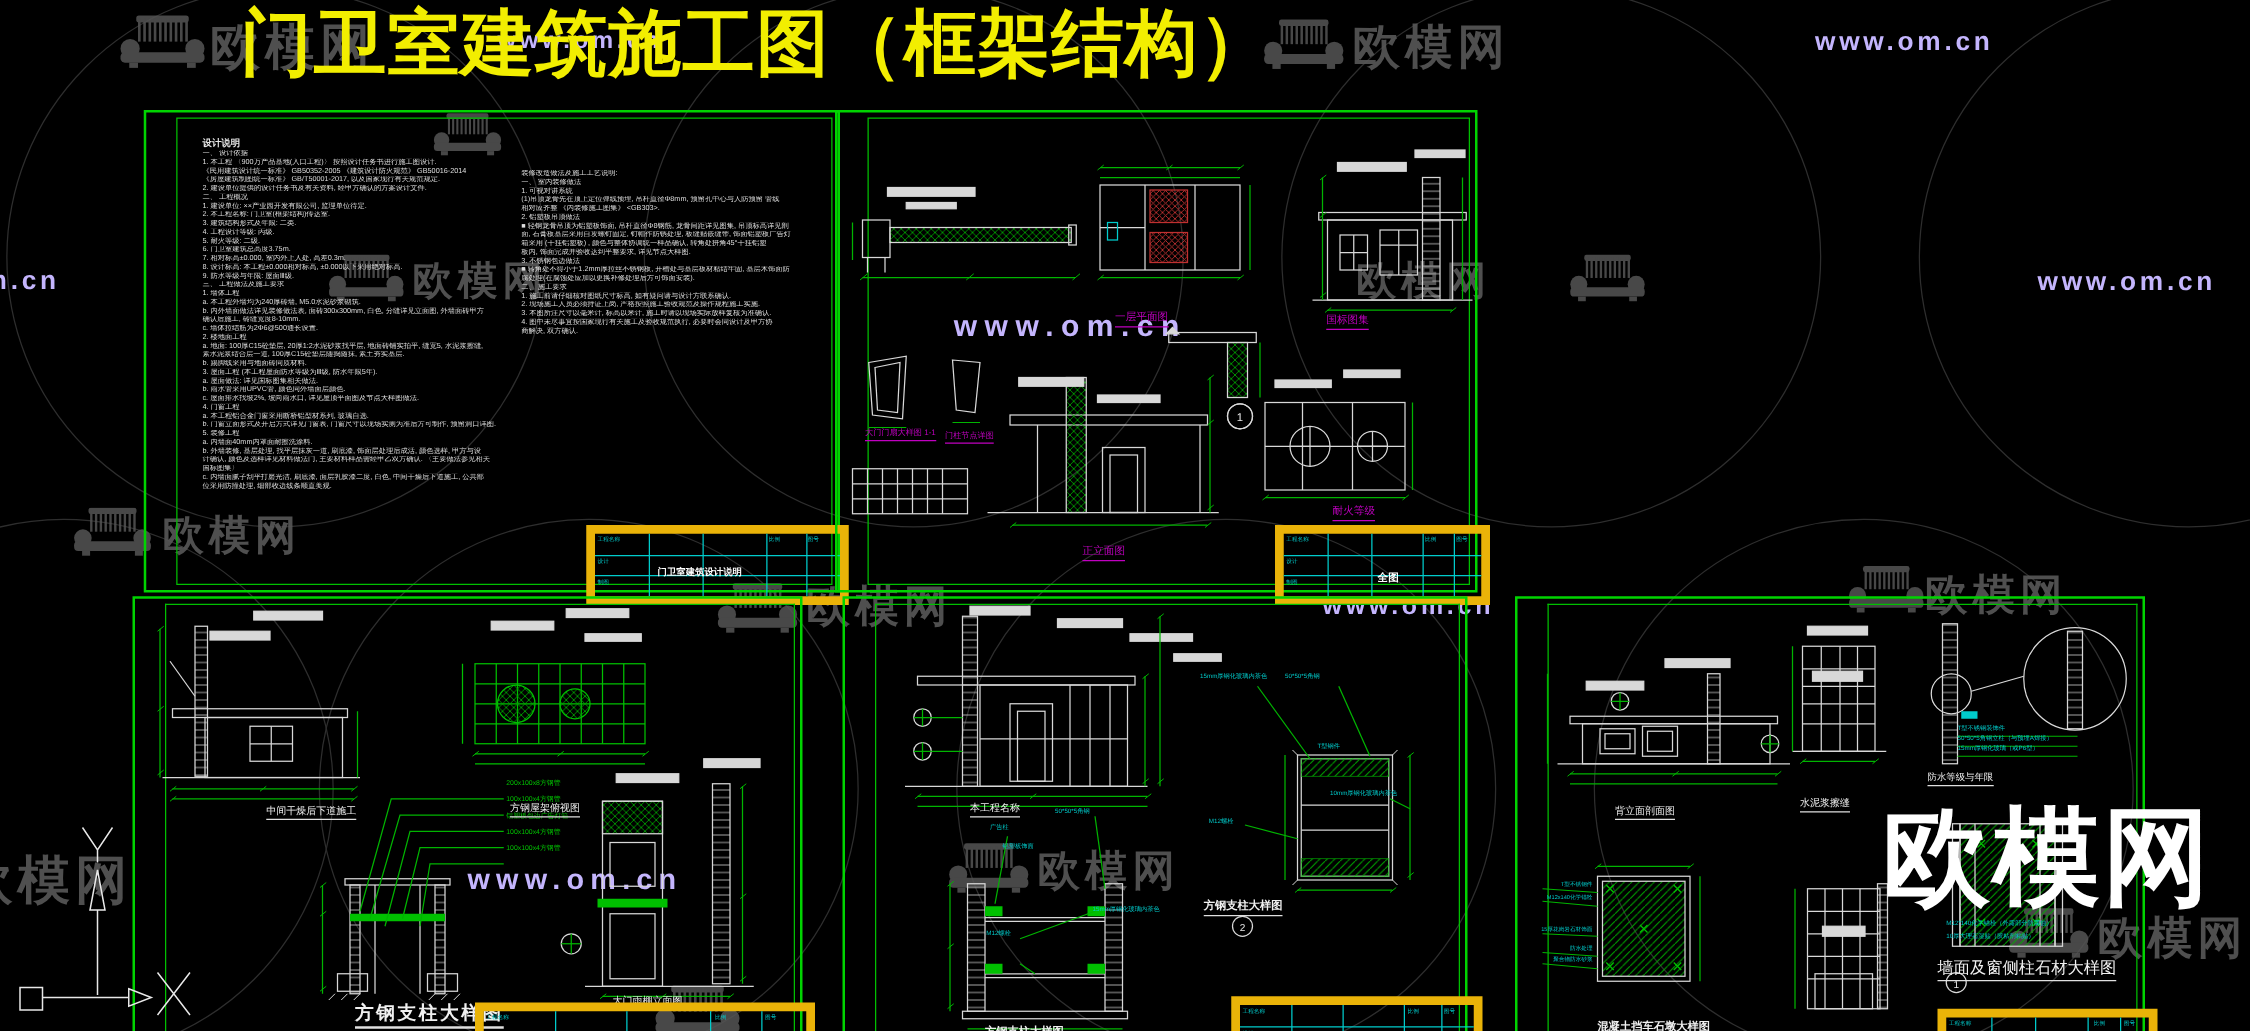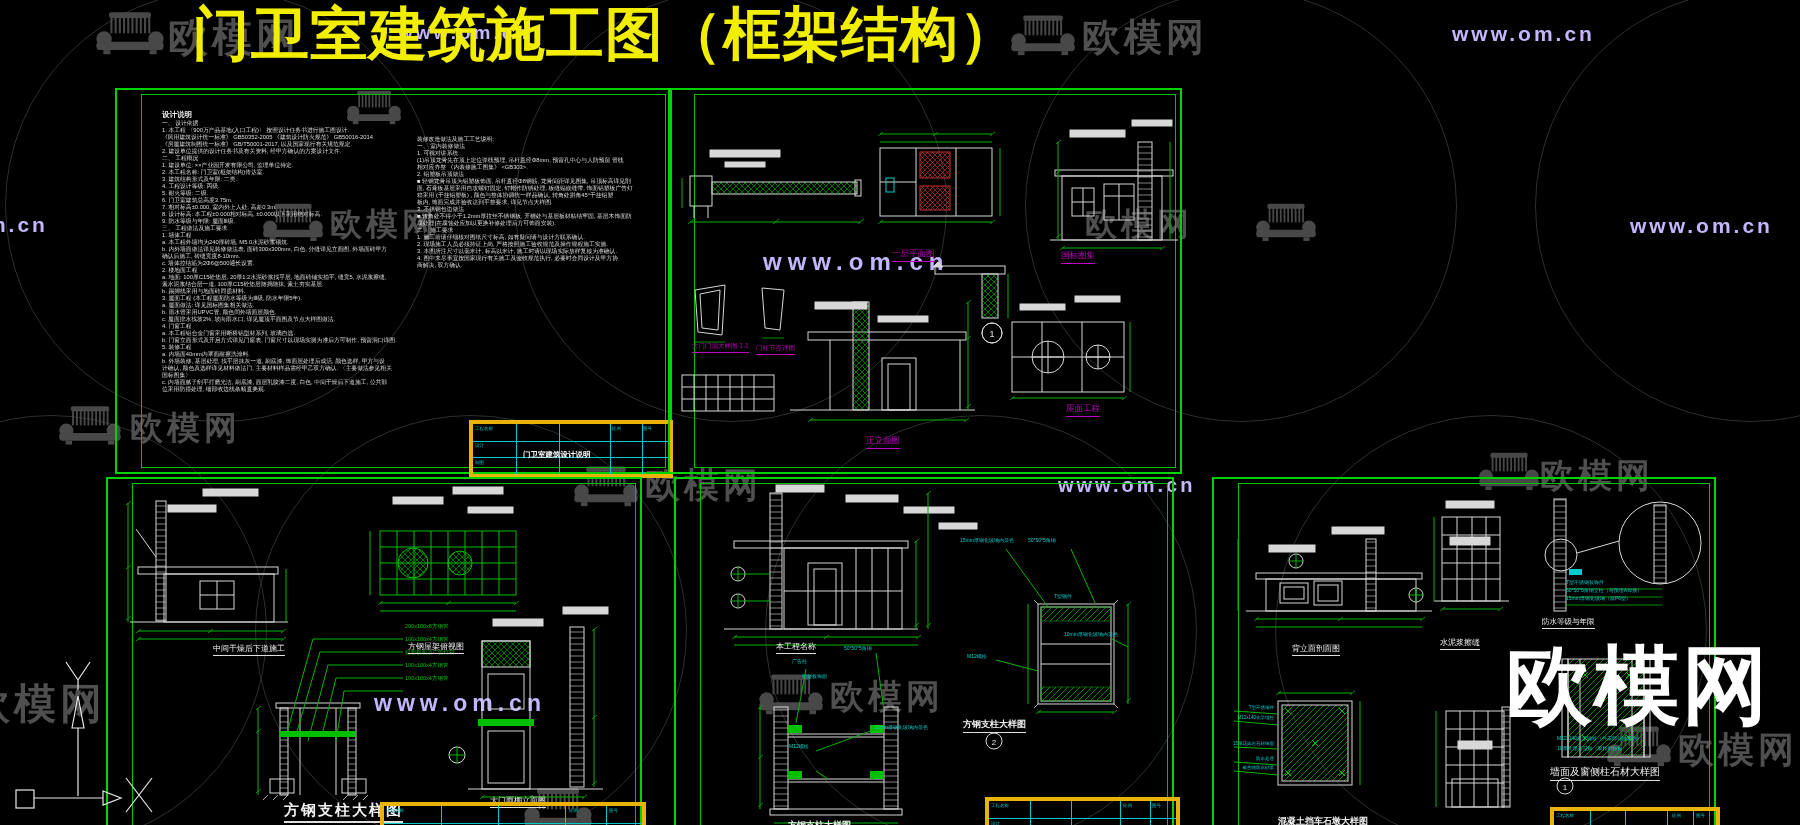--- a/index.html
+++ b/index.html
@@ -21,21 +21,21 @@
   .lbl-mag{position:absolute;color:#c000c0;font-size:8.5px;white-space:nowrap;
            border-bottom:1px solid #c000c0;padding-bottom:1px;}
   .lbl-mag.sm{font-size:6.5px;}
   .lbl-w{position:absolute;color:#f0f0f0;font-size:8px;white-space:nowrap;
          border-bottom:1px solid #e0e0e0;padding-bottom:1px;}
   .lbl-w.big{font-size:15px;font-weight:bold;letter-spacing:2px;border-bottom:2px solid #e0e0e0;}
   .lbl-w.med{font-size:9px;font-weight:bold;}
   .cnote{position:absolute;color:#00cccc;font-size:5px;white-space:nowrap;}
   .gnote{position:absolute;color:#00c000;font-size:5.5px;white-space:nowrap;}
   
-  .tblock{position:absolute;border:4px solid #eab308;}
+  .tblock{position:absolute;border:7px solid #eab308;}
   .tblock .h1{position:absolute;left:0;right:0;top:33%;border-top:1px solid #00cccc;}
   .tblock .h2{position:absolute;left:0;right:0;top:66%;border-top:1px solid #00cccc;}
   .tblock .v1{position:absolute;top:0;bottom:0;left:22%;border-left:1px solid #00cccc;}
   .tblock .v2{position:absolute;top:0;bottom:0;left:44%;border-left:1px solid #00cccc;}
   .tblock .v3{position:absolute;top:0;bottom:0;left:70%;border-left:1px solid #00cccc;}
   .tblock .v4{position:absolute;top:0;bottom:0;left:86%;border-left:1px solid #00cccc;}
   .tblock .tc{position:absolute;color:#00cccc;font-size:4.5px;white-space:nowrap;}
   .tblock .tw{position:absolute;color:#fff;font-size:8.5px;font-weight:bold;white-space:nowrap;}
   
   #main-title{position:absolute;left:192px;top:-4px;color:#f2ee00;font-size:58px;font-weight:bold;
@@ -354,23 +354,37 @@
         <line x1="460" y1="232" x2="460" y2="302"></line>
       </g>
 
       <circle cx="322" cy="243" r="10" stroke="#d8d8d8" fill="none"></circle>
       <text x="322" y="247" fill="#e8e8e8" font-size="9" text-anchor="middle">1</text>
     </svg>
 
     <div class="lbl-mag" style="left:222px;top:158px">一层平面图</div>
     <div class="lbl-mag" style="left:391px;top:160px">国标图集</div>
     <div class="lbl-mag" style="left:196px;top:345px">正立面图</div>
-    <div class="lbl-mag" style="left:396px;top:313px">屋面工程</div>
+    <div class="lbl-mag" style="left:396px;top:313px">耐火等级</div>
     <div class="lbl-mag sm" style="left:22px;top:252px">大门门扇大样图 1-1</div>
     <div class="lbl-mag sm" style="left:86px;top:254px">门柱节点详图</div>
+    <div class="tblock" style="left:350px;top:330px;width:158px;height:50px">
+      <div class="h1"></div>
+        <div class="h2"></div>
+        <div class="v1"></div>
+        <div class="v2"></div>
+        <div class="v3"></div>
+        <div class="v4"></div>
+      <span class="tc" style="left:2px;top:2px">工程名称</span>
+      <span class="tc" style="left:2px;top:19px">设计</span>
+      <span class="tc" style="left:2px;top:36px">制图</span>
+      <span class="tc" style="left:113px;top:2px">比例</span>
+      <span class="tc" style="left:138px;top:2px">图号</span>
+      <span class="tw" style="left:75px;top:30px">全图</span>
+    </div>
   </div>
 
   <div class="panel" style="left:106px;top:477px;width:532px;height:352px">
     <div class="panel-inner" style="bottom:-2px;border-bottom:none"></div>
     <svg class="psvg" width="532" height="352">
 
       <g stroke="#d8d8d8" fill="none" stroke-width="1">
         <rect x="60" y="26" width="48" height="7" fill="#d8d8d8"></rect>
         <rect x="95" y="10" width="55" height="7" fill="#d8d8d8"></rect>
         <rect x="48" y="22" width="10" height="120" fill="url(#lad)"></rect>
@@ -706,21 +720,21 @@
     <div class="cnote" style="left:2px;top:236px;width:58px;text-align:right;font-size:4.5px">M12x140化学锚栓</div>
     <div class="cnote" style="left:2px;top:262px;width:58px;text-align:right;font-size:4.5px">15厚花岗岩石材饰面</div>
     <div class="cnote" style="left:2px;top:277px;width:58px;text-align:right;font-size:4.5px">防水处理</div>
     <div class="cnote" style="left:2px;top:286px;width:58px;text-align:right;font-size:4.5px">聚合物防水砂浆</div>
     <div class="cnote" style="left:343px;top:256px">M12*140化学锚栓（外露部分防腐蚀）</div>
     <div class="cnote" style="left:343px;top:266px">10厚大理石湿贴（胶粘剂粘贴）</div>
     <div class="lbl-w" style="left:78px;top:164px">背立面剖面图</div>
     <div class="lbl-w" style="left:226px;top:158px">水泥浆擦缝</div>
     <div class="lbl-w" style="left:328px;top:138px;font-size:7.5px">防水等级与年限</div>
     <div class="lbl-w med" style="left:64px;top:336px">混凝土挡车石墩大样图</div>
-    <div class="lbl-w" style="left:336px;top:286px;font-size:10px">墙面及窗侧柱石材大样图</div>
+    <div class="lbl-w" style="left:336px;top:286px;font-size:13px">墙面及窗侧柱石材大样图</div>
     <div class="tblock" style="left:336px;top:328px;width:162px;height:48px">
       <div class="h1"></div>
         <div class="v1"></div>
         <div class="v2"></div>
         <div class="v3"></div>
         <div class="v4"></div>
       <span class="tc" style="left:2px;top:2px">工程名称</span>
       <span class="tc" style="left:118px;top:2px">比例</span>
       <span class="tc" style="left:142px;top:2px">图号</span>
     </div>

